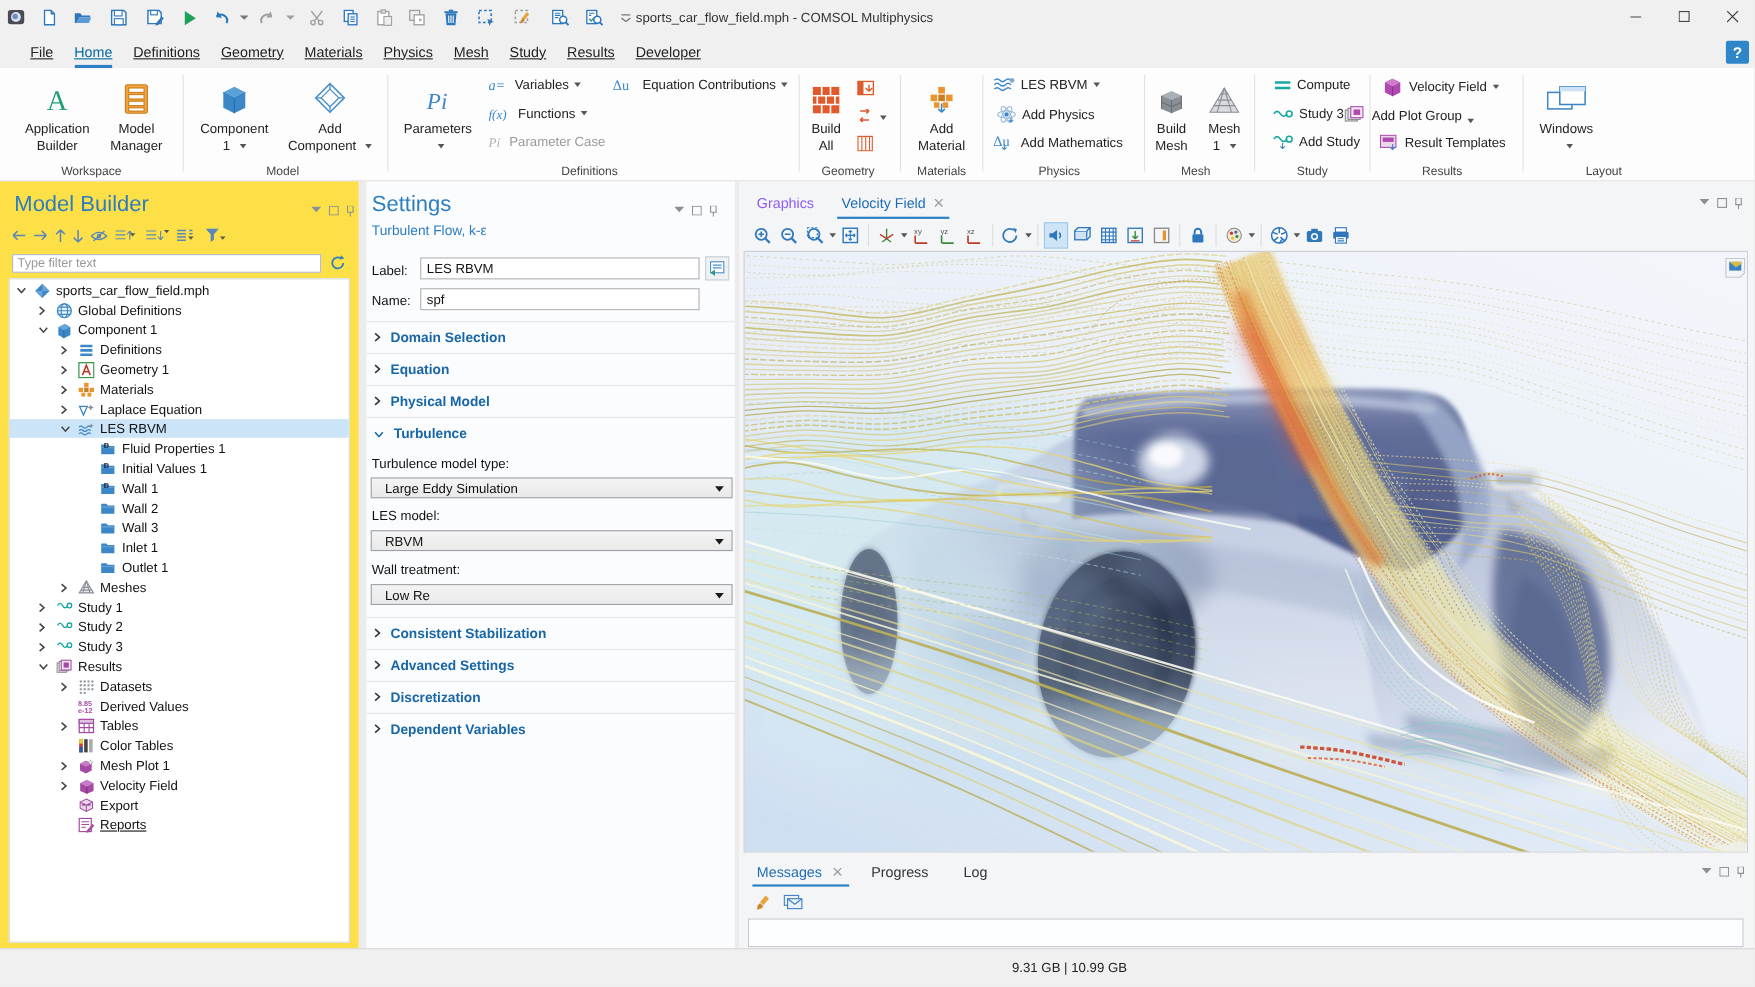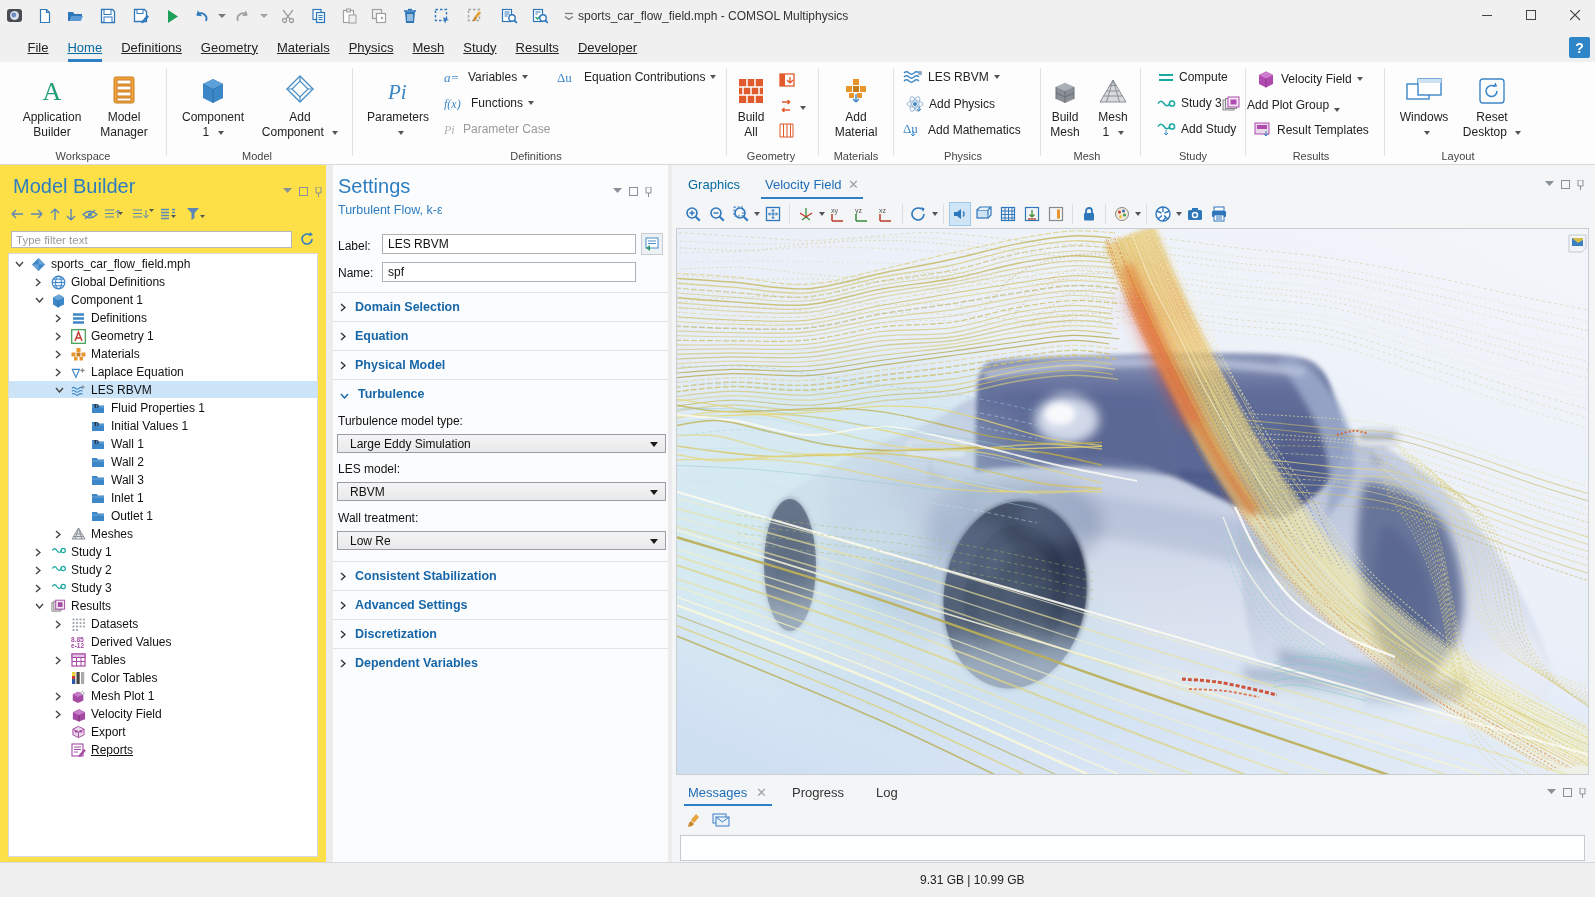--- a/index.html
+++ b/index.html
@@ -444,30 +444,20 @@
       <div class="bigbtn" style="left:1369px;top:12px;width:110px;">
         <div style="height:30px;display:flex;align-items:flex-end;justify-content:center;">
           <svg width="36" height="26" viewBox="0 0 36 26">
             <rect x="1" y="6" width="22" height="15" fill="#fff" stroke="#3c87c8" stroke-width="1.4"></rect>
             <rect x="12" y="1" width="23" height="16" fill="#fff" stroke="#3c87c8" stroke-width="1.4"></rect>
             <rect x="12" y="1" width="23" height="4" fill="#cfe2f4"></rect>
           </svg>
         </div>
         <div style="margin-top:6px;">Windows<br><span class="caret"></span></div>
       </div>
-      <div class="bigbtn" style="left:1437px;top:12px;width:110px;">
-        <div style="height:30px;display:flex;align-items:flex-end;justify-content:center;">
-          <svg width="26" height="26" viewBox="0 0 26 26">
-            <rect x="1" y="1" width="24" height="24" rx="3" fill="none" stroke="#3c87c8" stroke-width="1.4"></rect>
-            <path d="M18 13a5.5 5.5 0 1 1-2.2-4.4" fill="none" stroke="#3c87c8" stroke-width="1.6"></path>
-            <path d="M16.5 4.5l1.8 4-4.2.3z" fill="#3c87c8"></path>
-          </svg>
-        </div>
-        <div style="margin-top:6px;">Reset<br>Desktop <span class="caret"></span></div>
-      </div>
       <div class="rlabel" style="left:1398px;">Layout</div>
     </div>
   </div>
 
 <div id="workarea" class="abs">
 
   <div id="mb-panel" class="panel">
     <div class="panel-title" style="position:absolute;left:13px;top:10px;">Model Builder</div>
     <div class="phead-ic" style="left:283px;top:22px;">
         <svg width="9" height="7">
@@ -911,21 +901,21 @@
         <div class="sec" style="top:483px;">
           <span class="sc"><svg width="6" height="9" viewBox="0 0 6 9">
               <path d="M1 1l4 3.5L1 8" fill="none" stroke="#333" stroke-width="1.4"></path>
             </svg></span>
           <b>Dependent Variables</b>
         </div>
       </div>
   </div>
 
   <div id="gfx-panel" class="panel">
-    <div class="tabtxt" style="left:16px;top:12px;color:#0369a1;">Graphics</div>
+    <div class="tabtxt" style="left:16px;top:12px;color:#8b5cf6;">Graphics</div>
     <div class="tabtxt" style="left:93px;top:12px;color:#1f6db6;">Velocity Field</div>
     <div class="tabtxt" style="left:176px;top:12px;color:#9aa0a6;">✕</div>
     <div style="position:absolute;left:89px;top:32px;width:102px;height:2px;background:#2e80c6;"></div>
     <div class="phead-ic" style="left:873px;top:15px;">
         <svg width="9" height="7">
           <path d="M0 1l4.5 5L9 1z" fill="#8a9097"></path>
         </svg>
         <svg width="9" height="9">
           <rect x="0.5" y="0.5" width="8" height="8" fill="none" stroke="#8a9097"></rect>
         </svg>

